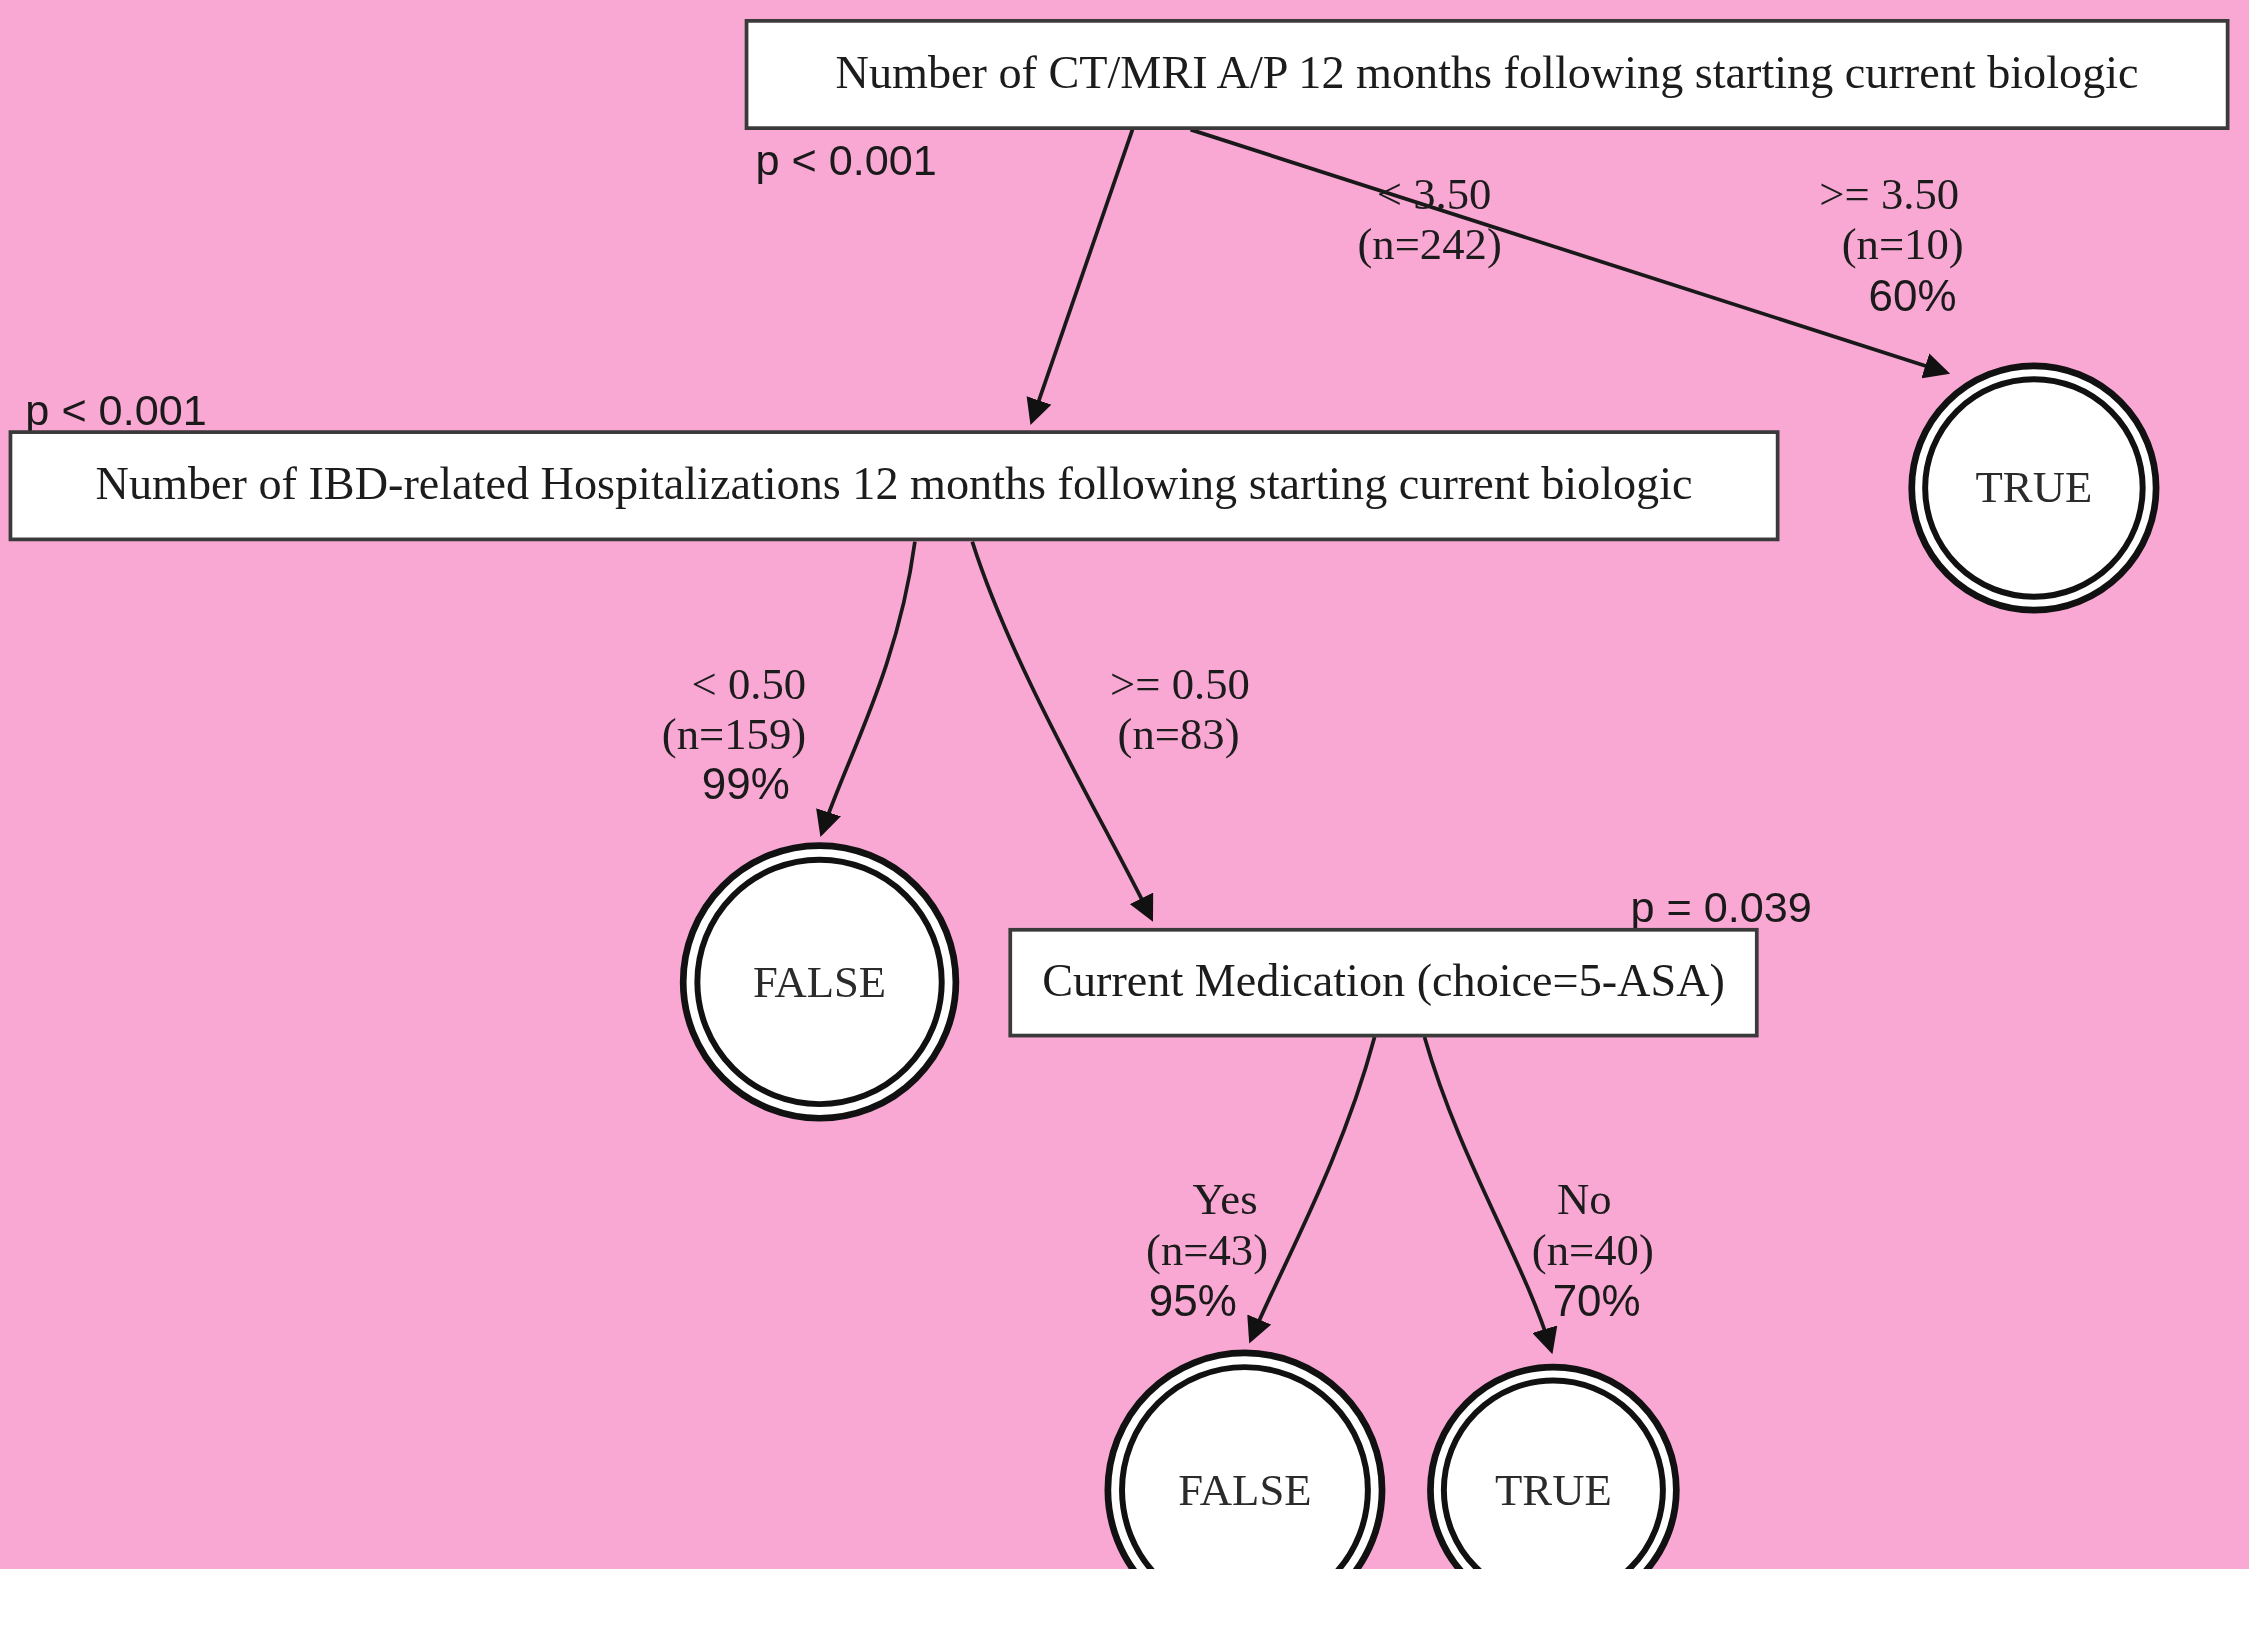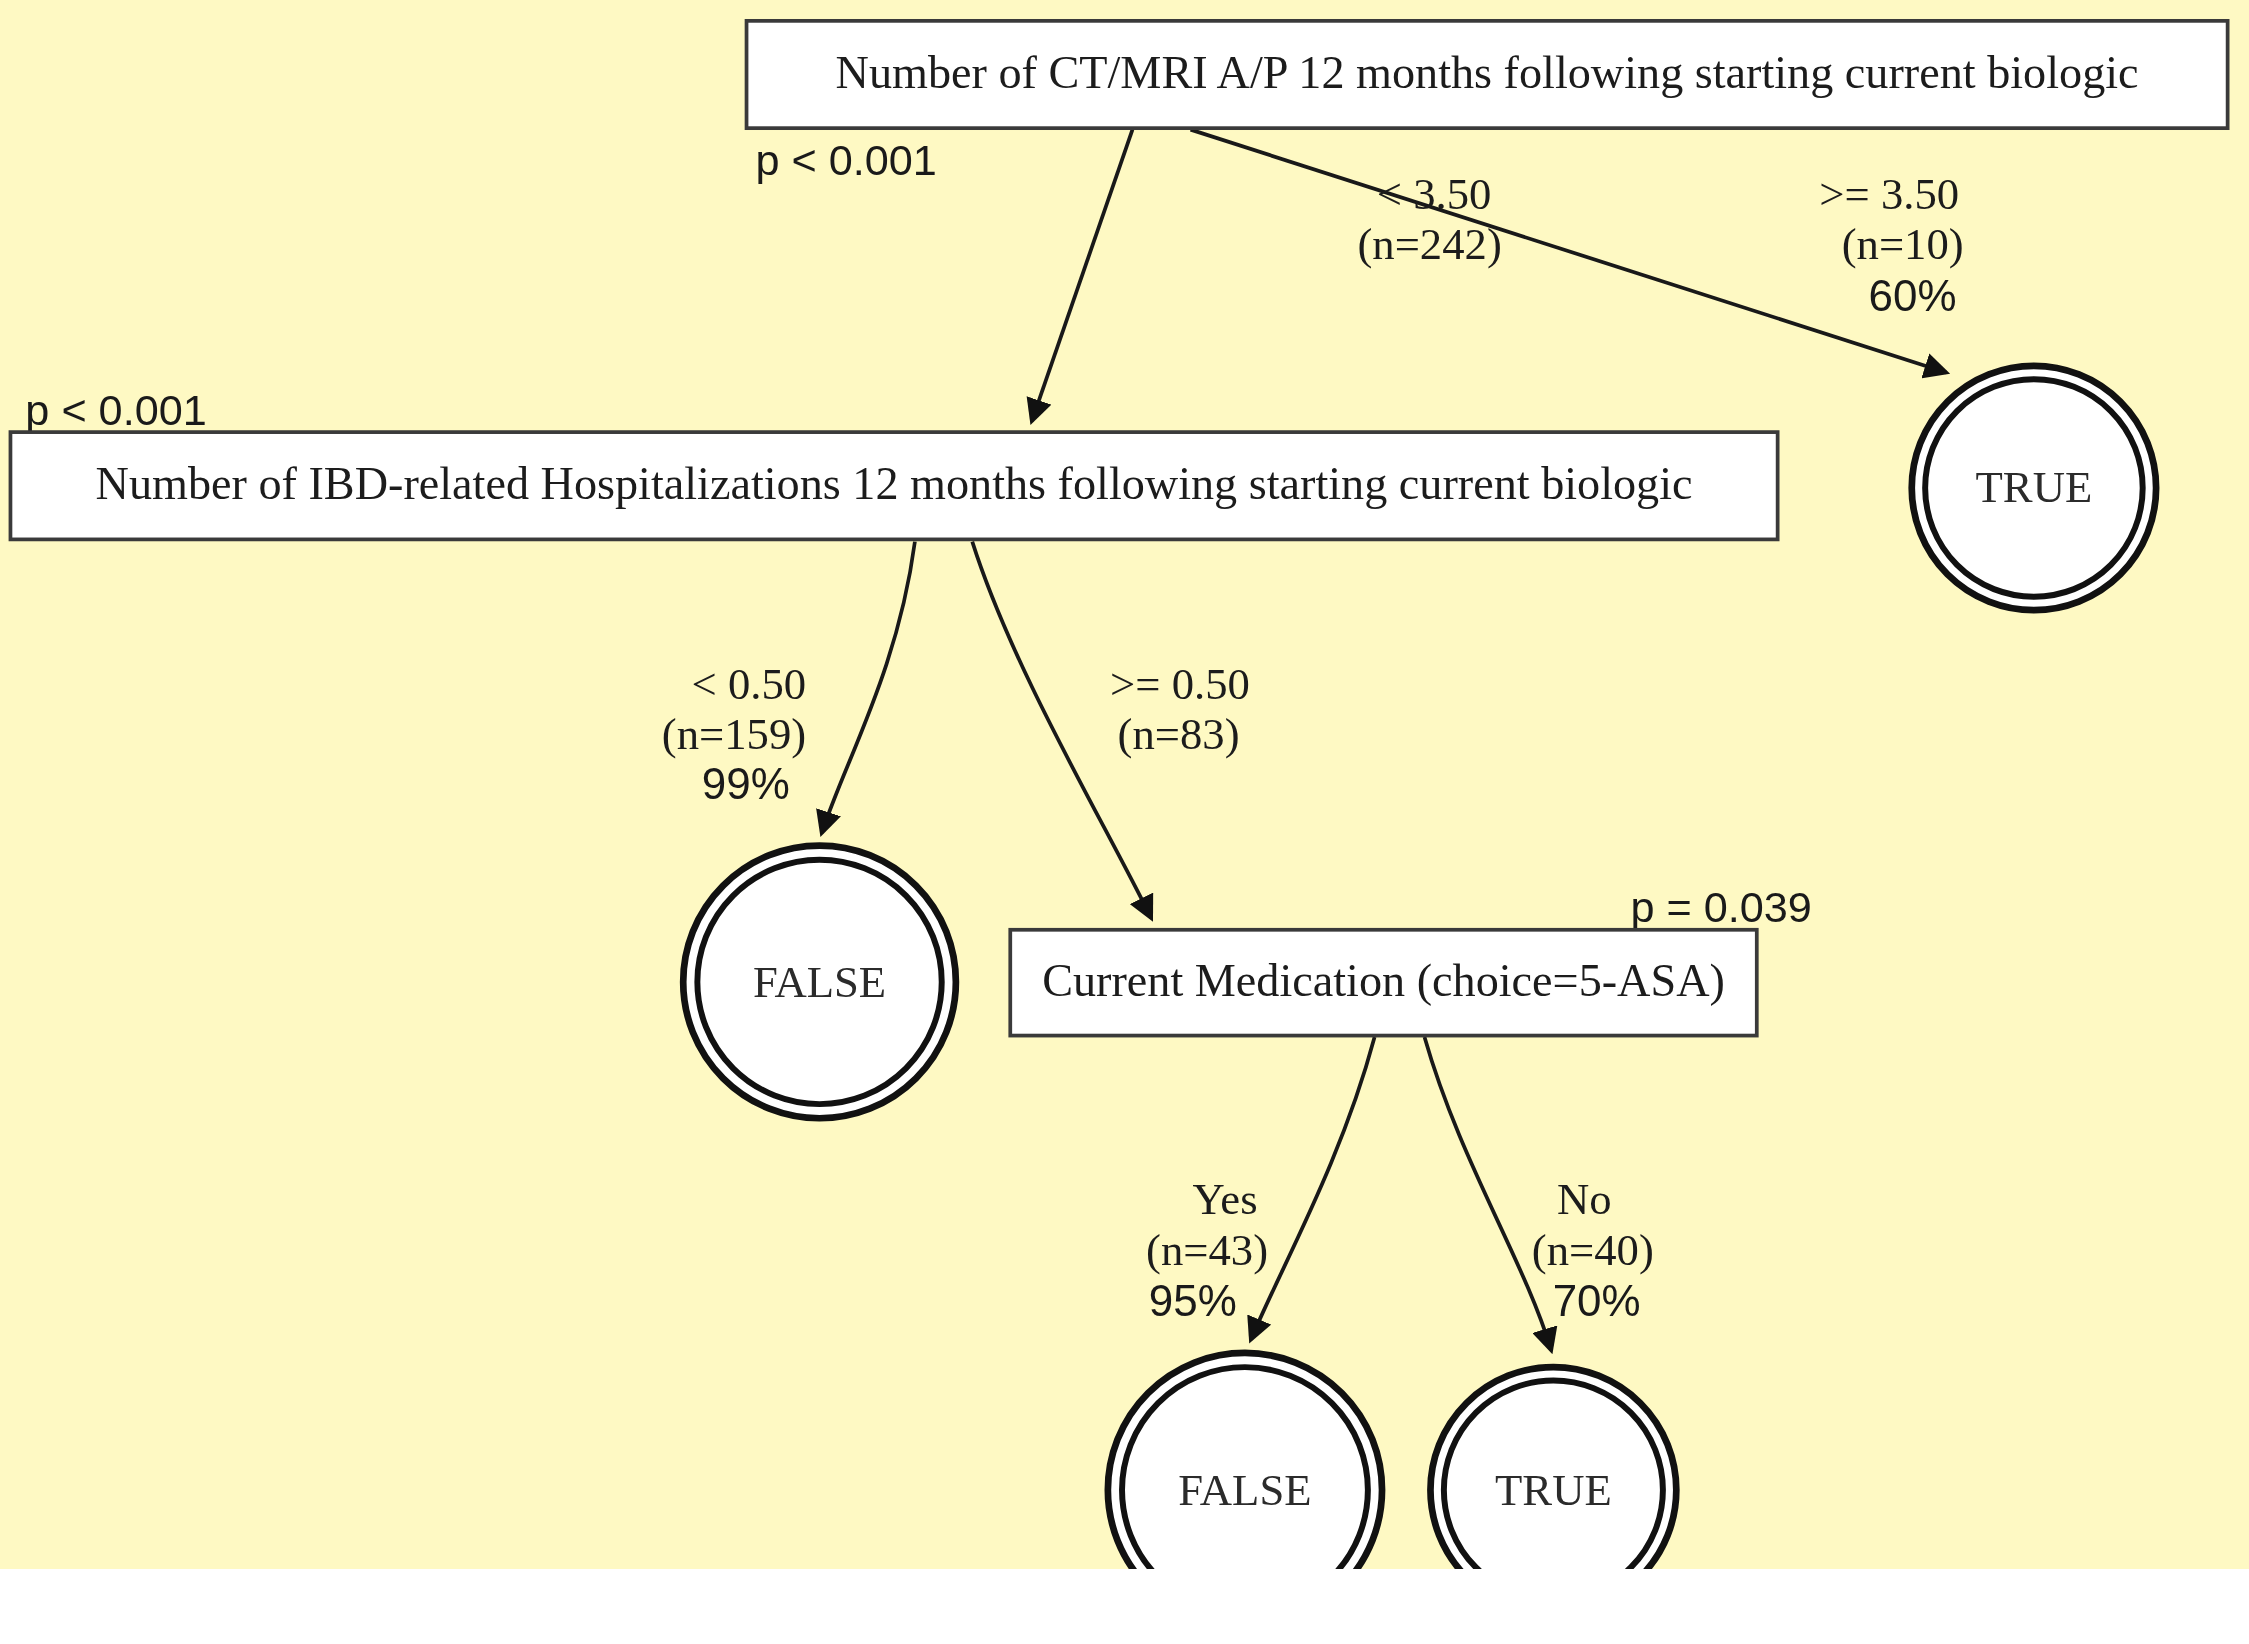--- a/index.html
+++ b/index.html
@@ -4,21 +4,21 @@
 <style>
   html, body {
     margin: 0;
     padding: 0;
     background: #ffffff;
   }
   #canvas {
     position: relative;
     width: 2250px;
     height: 1569px;
-    background: #fef9c3;
+    background: #f9a8d4;
     overflow: hidden;
     font-family: "Liberation Serif", "DejaVu Serif", serif;
   }
   svg.tree {
     position: absolute;
     left: 0;
     top: 0;
     width: 2250px;
     height: 1645px;
   }

